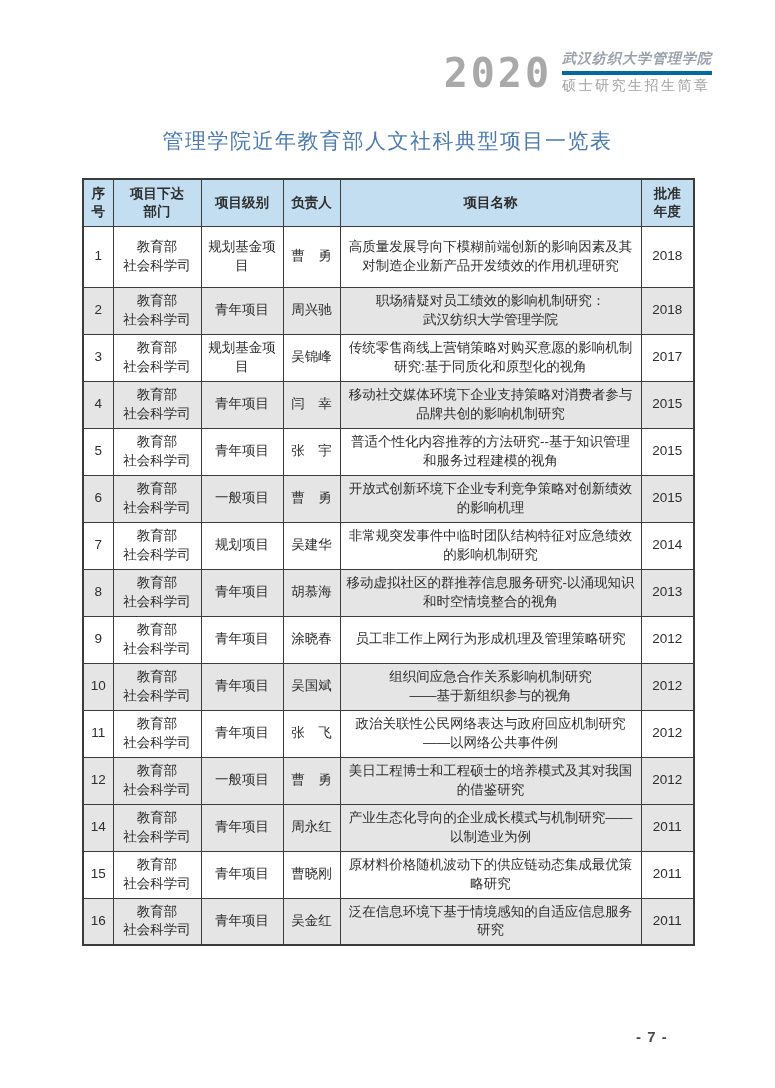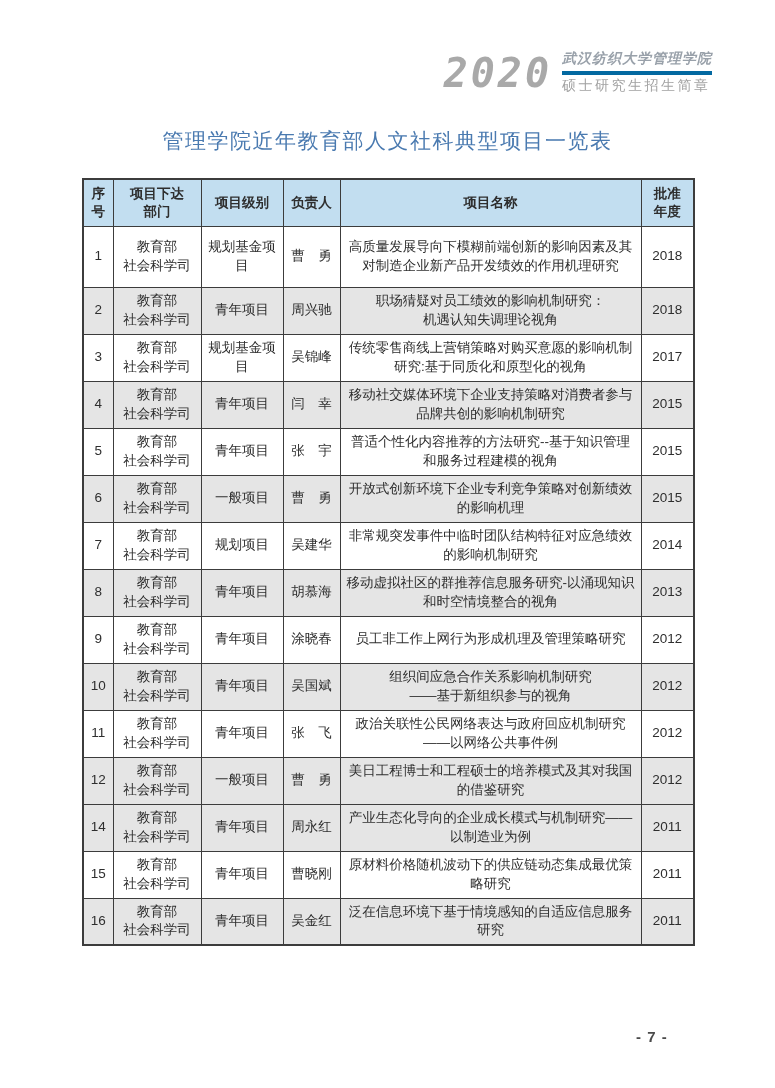--- a/index.html
+++ b/index.html
@@ -22,21 +22,20 @@
     align-items: center;
     gap: 10px;
   }
   .year-logo {
     font-family: "DejaVu Sans Mono", monospace;
     font-size: 40px;
     font-weight: bold;
     color: #a9a9a9;
     letter-spacing: 3px;
     line-height: 1;
-    font-style: italic;
   }
   .org-block { display: flex; flex-direction: column; }
   .org-line1 {
     font-family: "Liberation Serif", "DejaVu Serif", serif;
     font-style: italic;
     font-size: 14px;
     font-weight: bold;
     color: #99a1aa;
     letter-spacing: 1px;
     padding-bottom: 3px;
@@ -149,21 +148,21 @@
           <td>高质量发展导向下模糊前端创新的影响因素及其对制造企业新产品开发绩效的作用机理研究</td>
           <td>2018</td>
         </tr>
         <tr class="alt">
           <td>2</td>
           <td>教育部
 社会科学司</td>
           <td>青年项目</td>
           <td>周兴驰</td>
           <td>职场猜疑对员工绩效的影响机制研究：
-机遇认知失调理论视角</td>
+武汉纺织大学管理学院</td>
           <td>2018</td>
         </tr>
         <tr class="">
           <td>3</td>
           <td>教育部
 社会科学司</td>
           <td>规划基金项目</td>
           <td>吴锦峰</td>
           <td>传统零售商线上营销策略对购买意愿的影响机制研究:基于同质化和原型化的视角</td>
           <td>2017</td>

